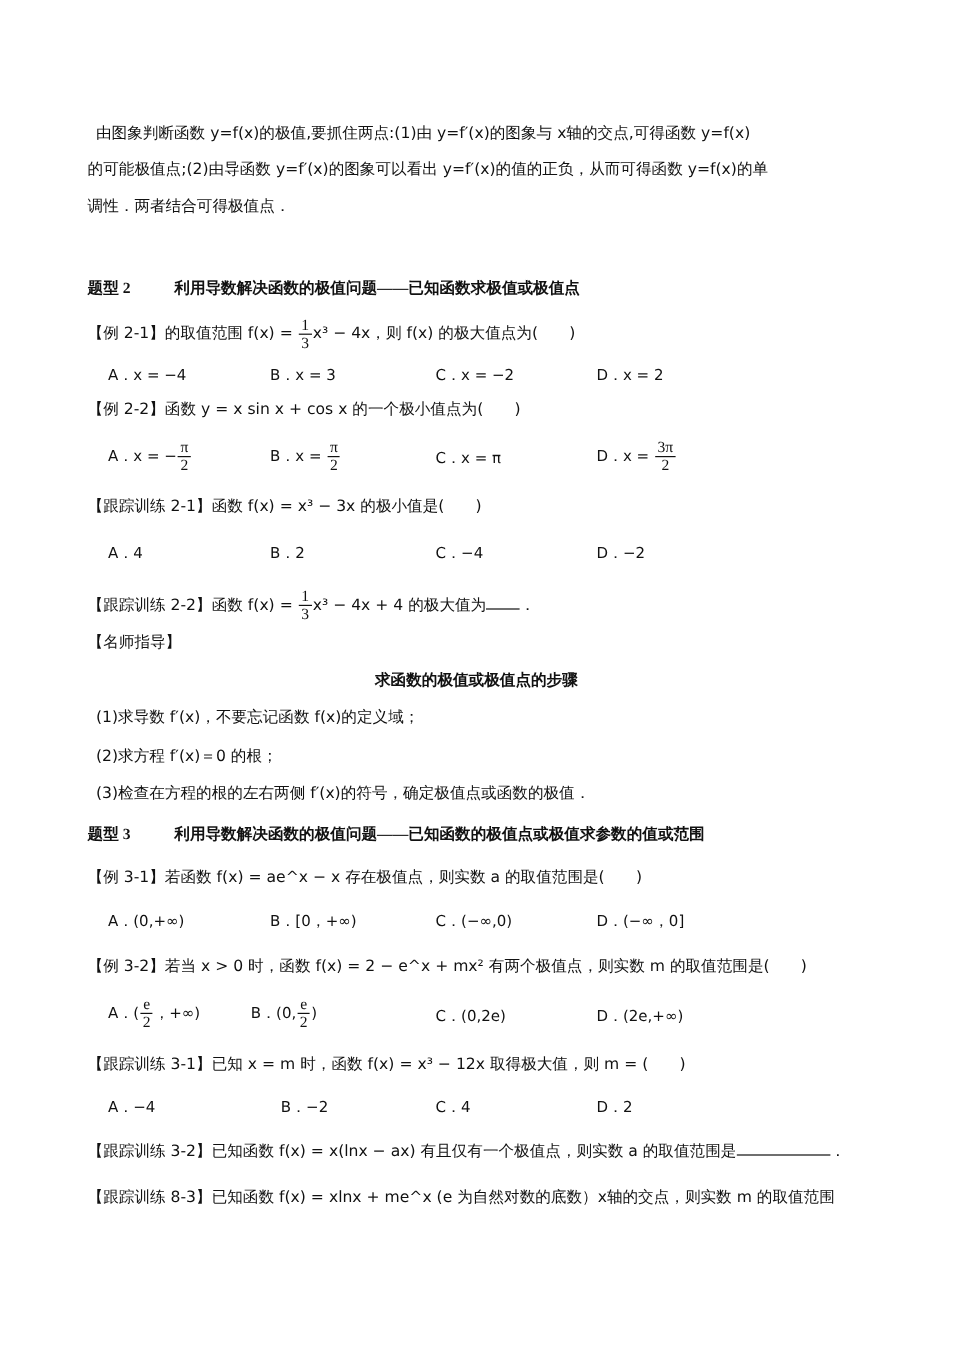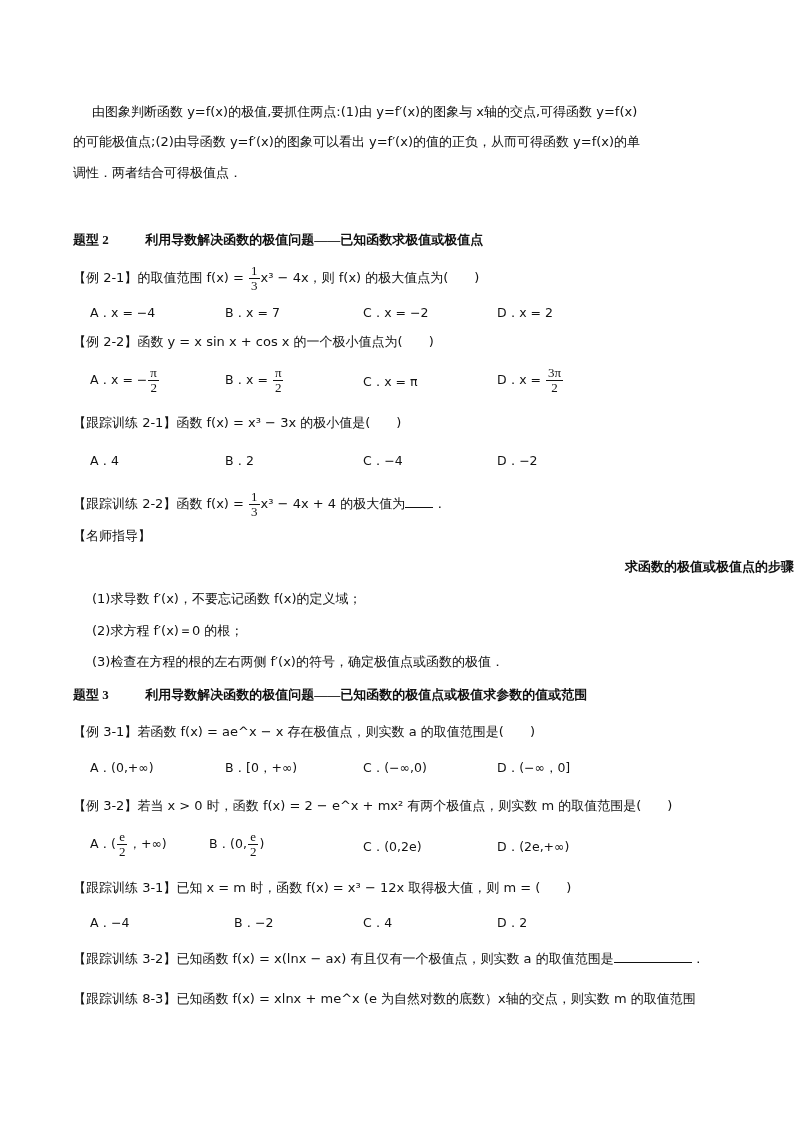--- a/index.html
+++ b/index.html
@@ -1,27 +1,27 @@
 <!DOCTYPE html>
 <html><head>
 <meta charset="utf-8">
 <style>
   html, body { margin: 0; padding: 0; background: #ffffff; }
   body { width: 794px; height: 1123px; position: relative; overflow: hidden;
          font-family: "DejaVu Sans", "Liberation Sans", sans-serif; color: #111; font-size: 13px; }
   .line { position: absolute; left: 73px; white-space: nowrap; line-height: 18px; }
-  .indent { left: 92px; text-align: center; }
+  .indent { left: 80px; text-align: center; }
   .bold { font-weight: bold; font-family: Liberation Serif, serif; }
   .opt { position: absolute; white-space: nowrap; line-height: 18px; font-size: 12.5px; }
   .frac { display: inline-flex; flex-direction: column; align-items: center; vertical-align: middle;
           font-family: "Liberation Serif", serif; font-size: 13px; line-height: 14px; margin: 0 1px; }
   .frac .num { border-bottom: 1px solid #111; padding: 0 2px; }
   .frac .den { padding: 0 2px; }
   .blank { display: inline-block; border-bottom: 1px solid #111; height: 12px; vertical-align: baseline; }
-  .center { position: absolute; left: 0; width: 794px; text-align: right; line-height: 18px; }
+  .center { position: absolute; left: 0; width: 794px; text-align: center; line-height: 18px; }
 </style>
 </head>
 <body>
 
 <div class="line indent" style="top:103px">由图象判断函数 y=f(x)的极值,要抓住两点:(1)由 y=f′(x)的图象与 x轴的交点,可得函数 y=f(x)</div>
 <div class="line" style="top:133px">的可能极值点;(2)由导函数 y=f′(x)的图象可以看出 y=f′(x)的值的正负，从而可得函数 y=f(x)的单</div>
 <div class="line" style="top:164px">调性．两者结合可得极值点．</div>
 
 <div class="line bold" style="top:231px">
   <span>题型 2</span>
@@ -29,21 +29,21 @@
   <span>利用导数解决函数的极值问题——已知函数求极值或极值点</span>
 </div>
 
 <div class="line" style="top:264px">
   <span>【例 2-1】</span><span>的取值范围 f(x) = </span><span class="frac">
       <span class="num">1</span>
       <span class="den">3</span>
     </span><span>x³ − 4x，则 f(x) 的极大值点为(　　)</span>
 </div>
 <div class="opt" style="top:304px;left:90px">A．x = −4</div>
-<div class="opt" style="top:304px;left:225px">B．x = 7</div>
+<div class="opt" style="top:304px;left:225px">B．x = 3</div>
 <div class="opt" style="top:304px;left:363px">C．x = −2</div>
 <div class="opt" style="top:304px;left:497px">D．x = 2</div>
 
 <div class="line" style="top:333px">
   <span>【例 2-2】</span><span>函数 y = x sin x + cos x 的一个极小值点为(　　)</span>
 </div>
 <div class="opt" style="top:366px;left:90px"><span>A．x = −</span><span class="frac">
       <span class="num">π</span>
       <span class="den">2</span>
     </span></div>

